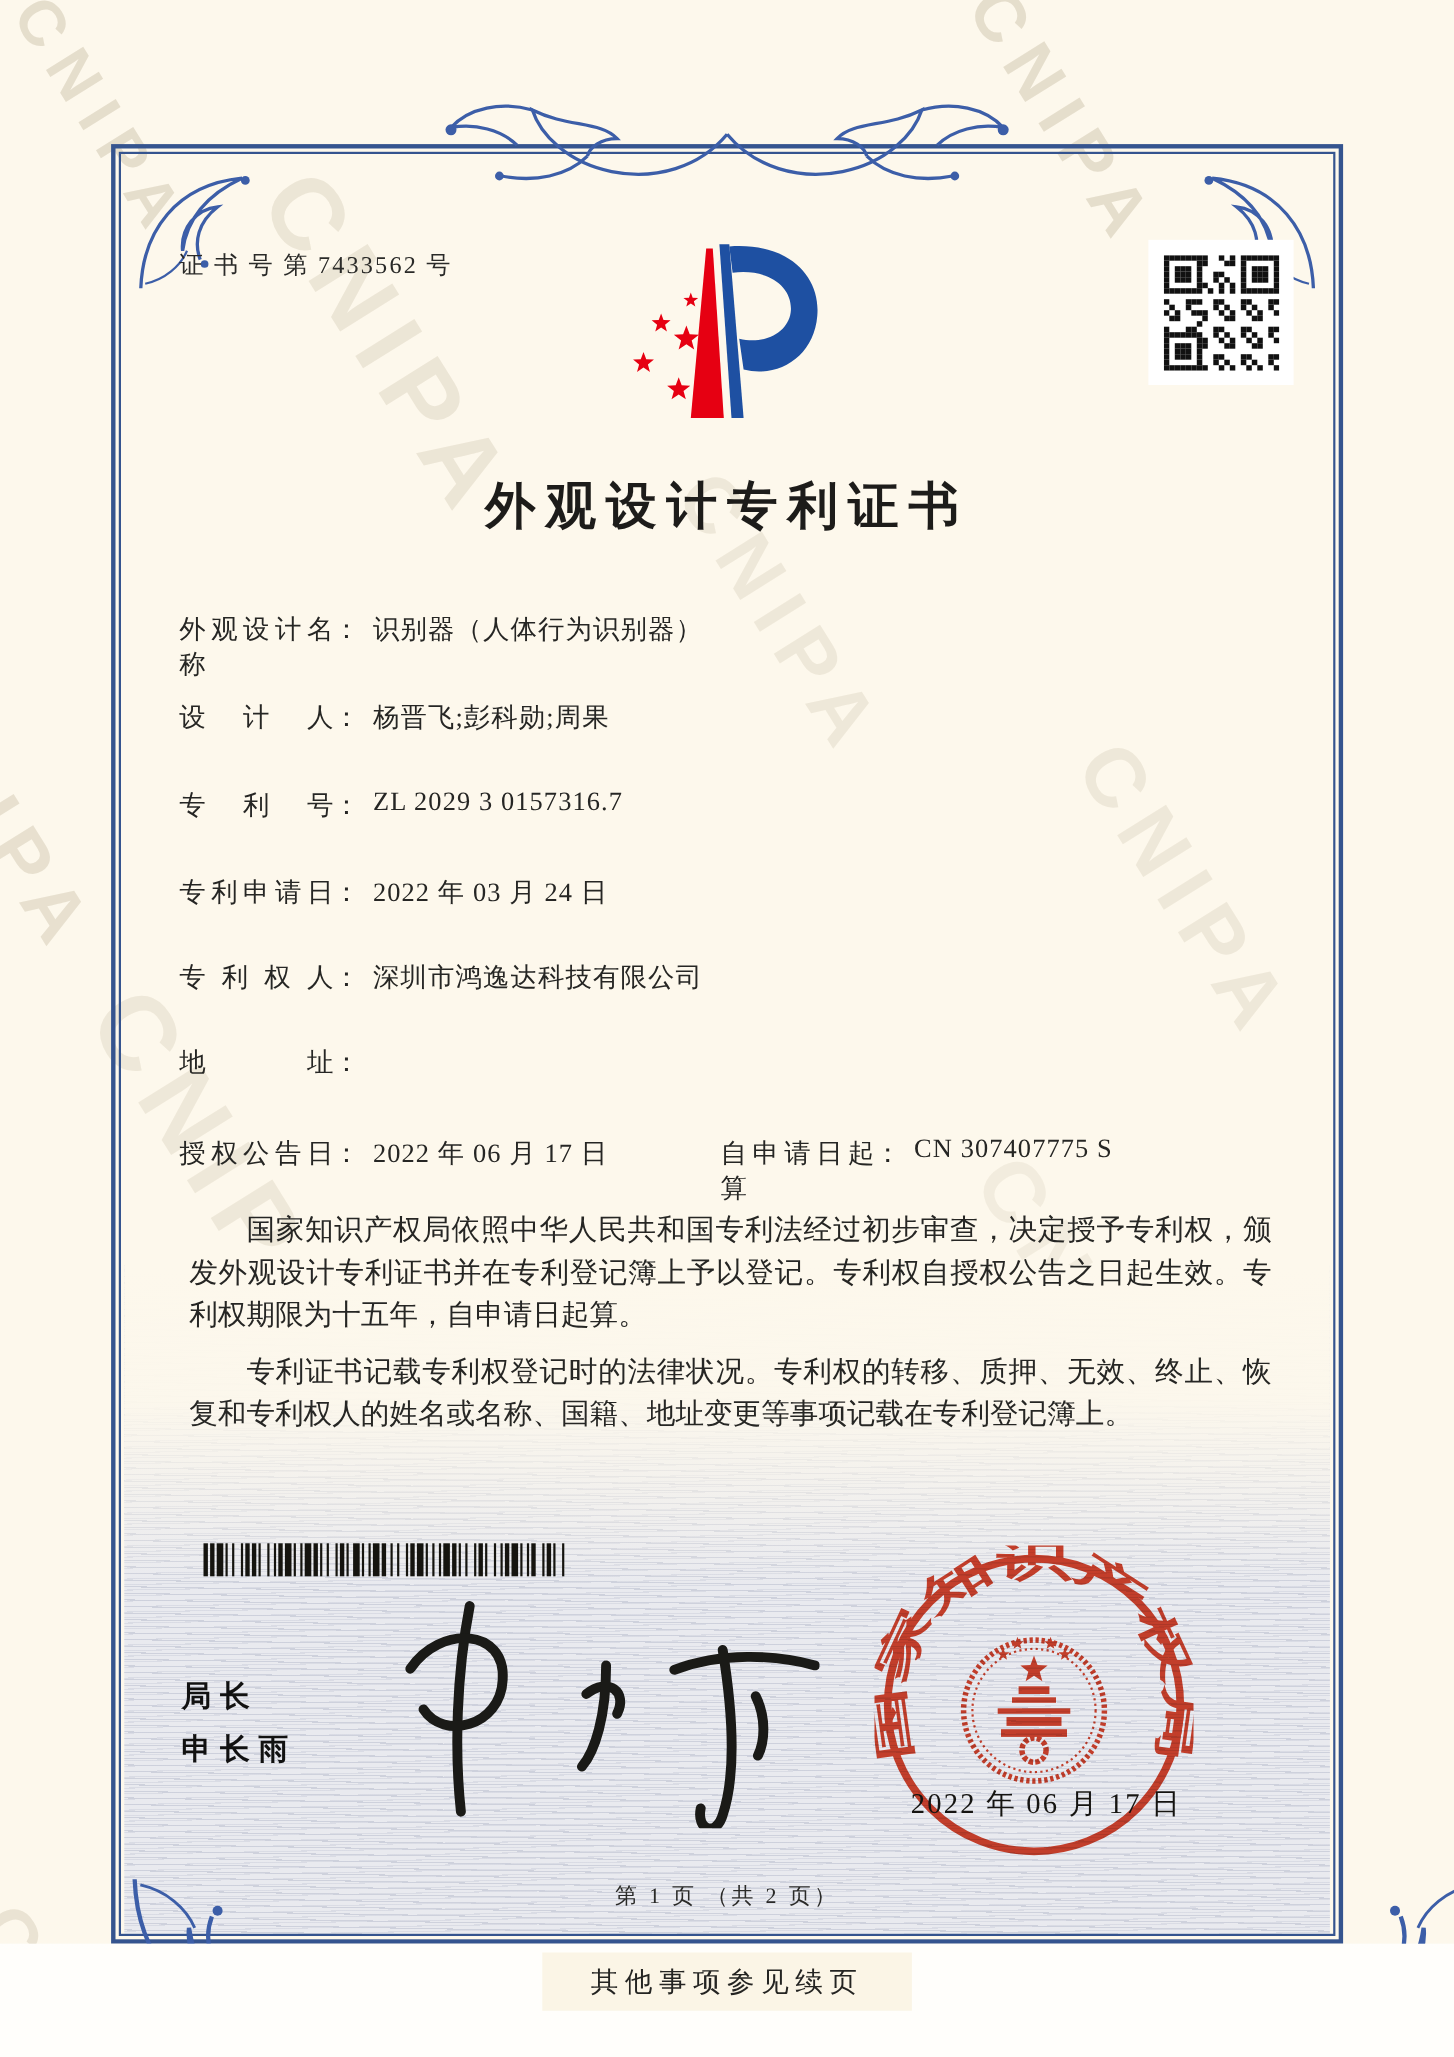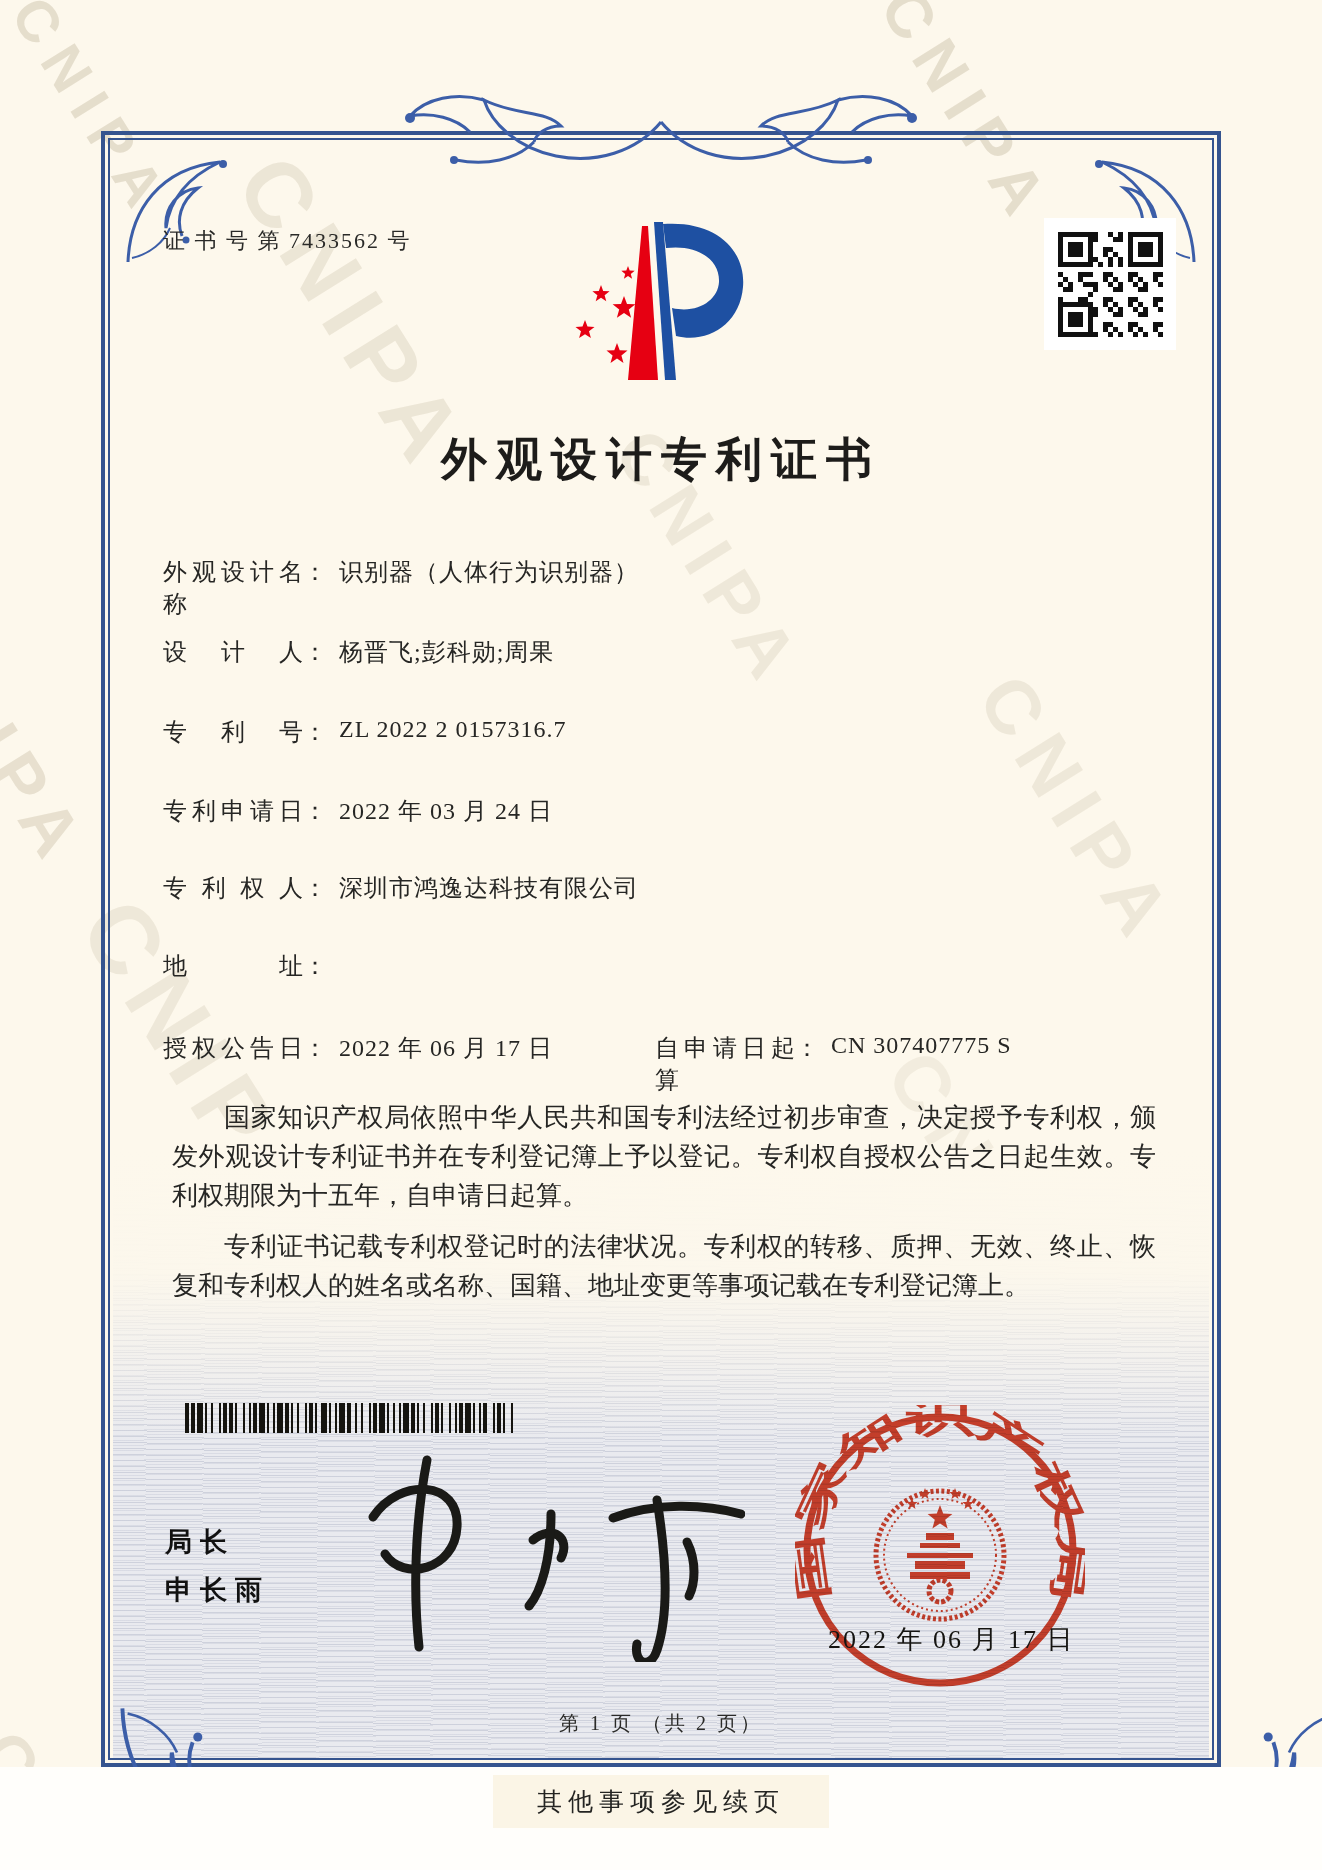--- a/index.html
+++ b/index.html
@@ -351,21 +351,21 @@
   <span class="fvalue">识别器（人体行为识别器）</span>
 </div>
 <div class="frow" style="top:636px">
   <span class="flabel">设计人</span>
     <span>：</span>
   <span class="fvalue">杨晋飞;彭科勋;周果</span>
 </div>
 <div class="frow" style="top:716px">
   <span class="flabel">专利号</span>
     <span>：</span>
-  <span class="fvalue">ZL 2022 2 0157316.7</span>
+  <span class="fvalue">ZL 2029 3 0157316.7</span>
 </div>
 <div class="frow" style="top:795px">
   <span class="flabel">专利申请日</span>
     <span>：</span>
   <span class="fvalue">2022 年 03 月 24 日</span>
 </div>
 <div class="frow" style="top:872px">
   <span class="flabel">专利权人</span>
     <span>：</span>
   <span class="fvalue">深圳市鸿逸达科技有限公司</span>

